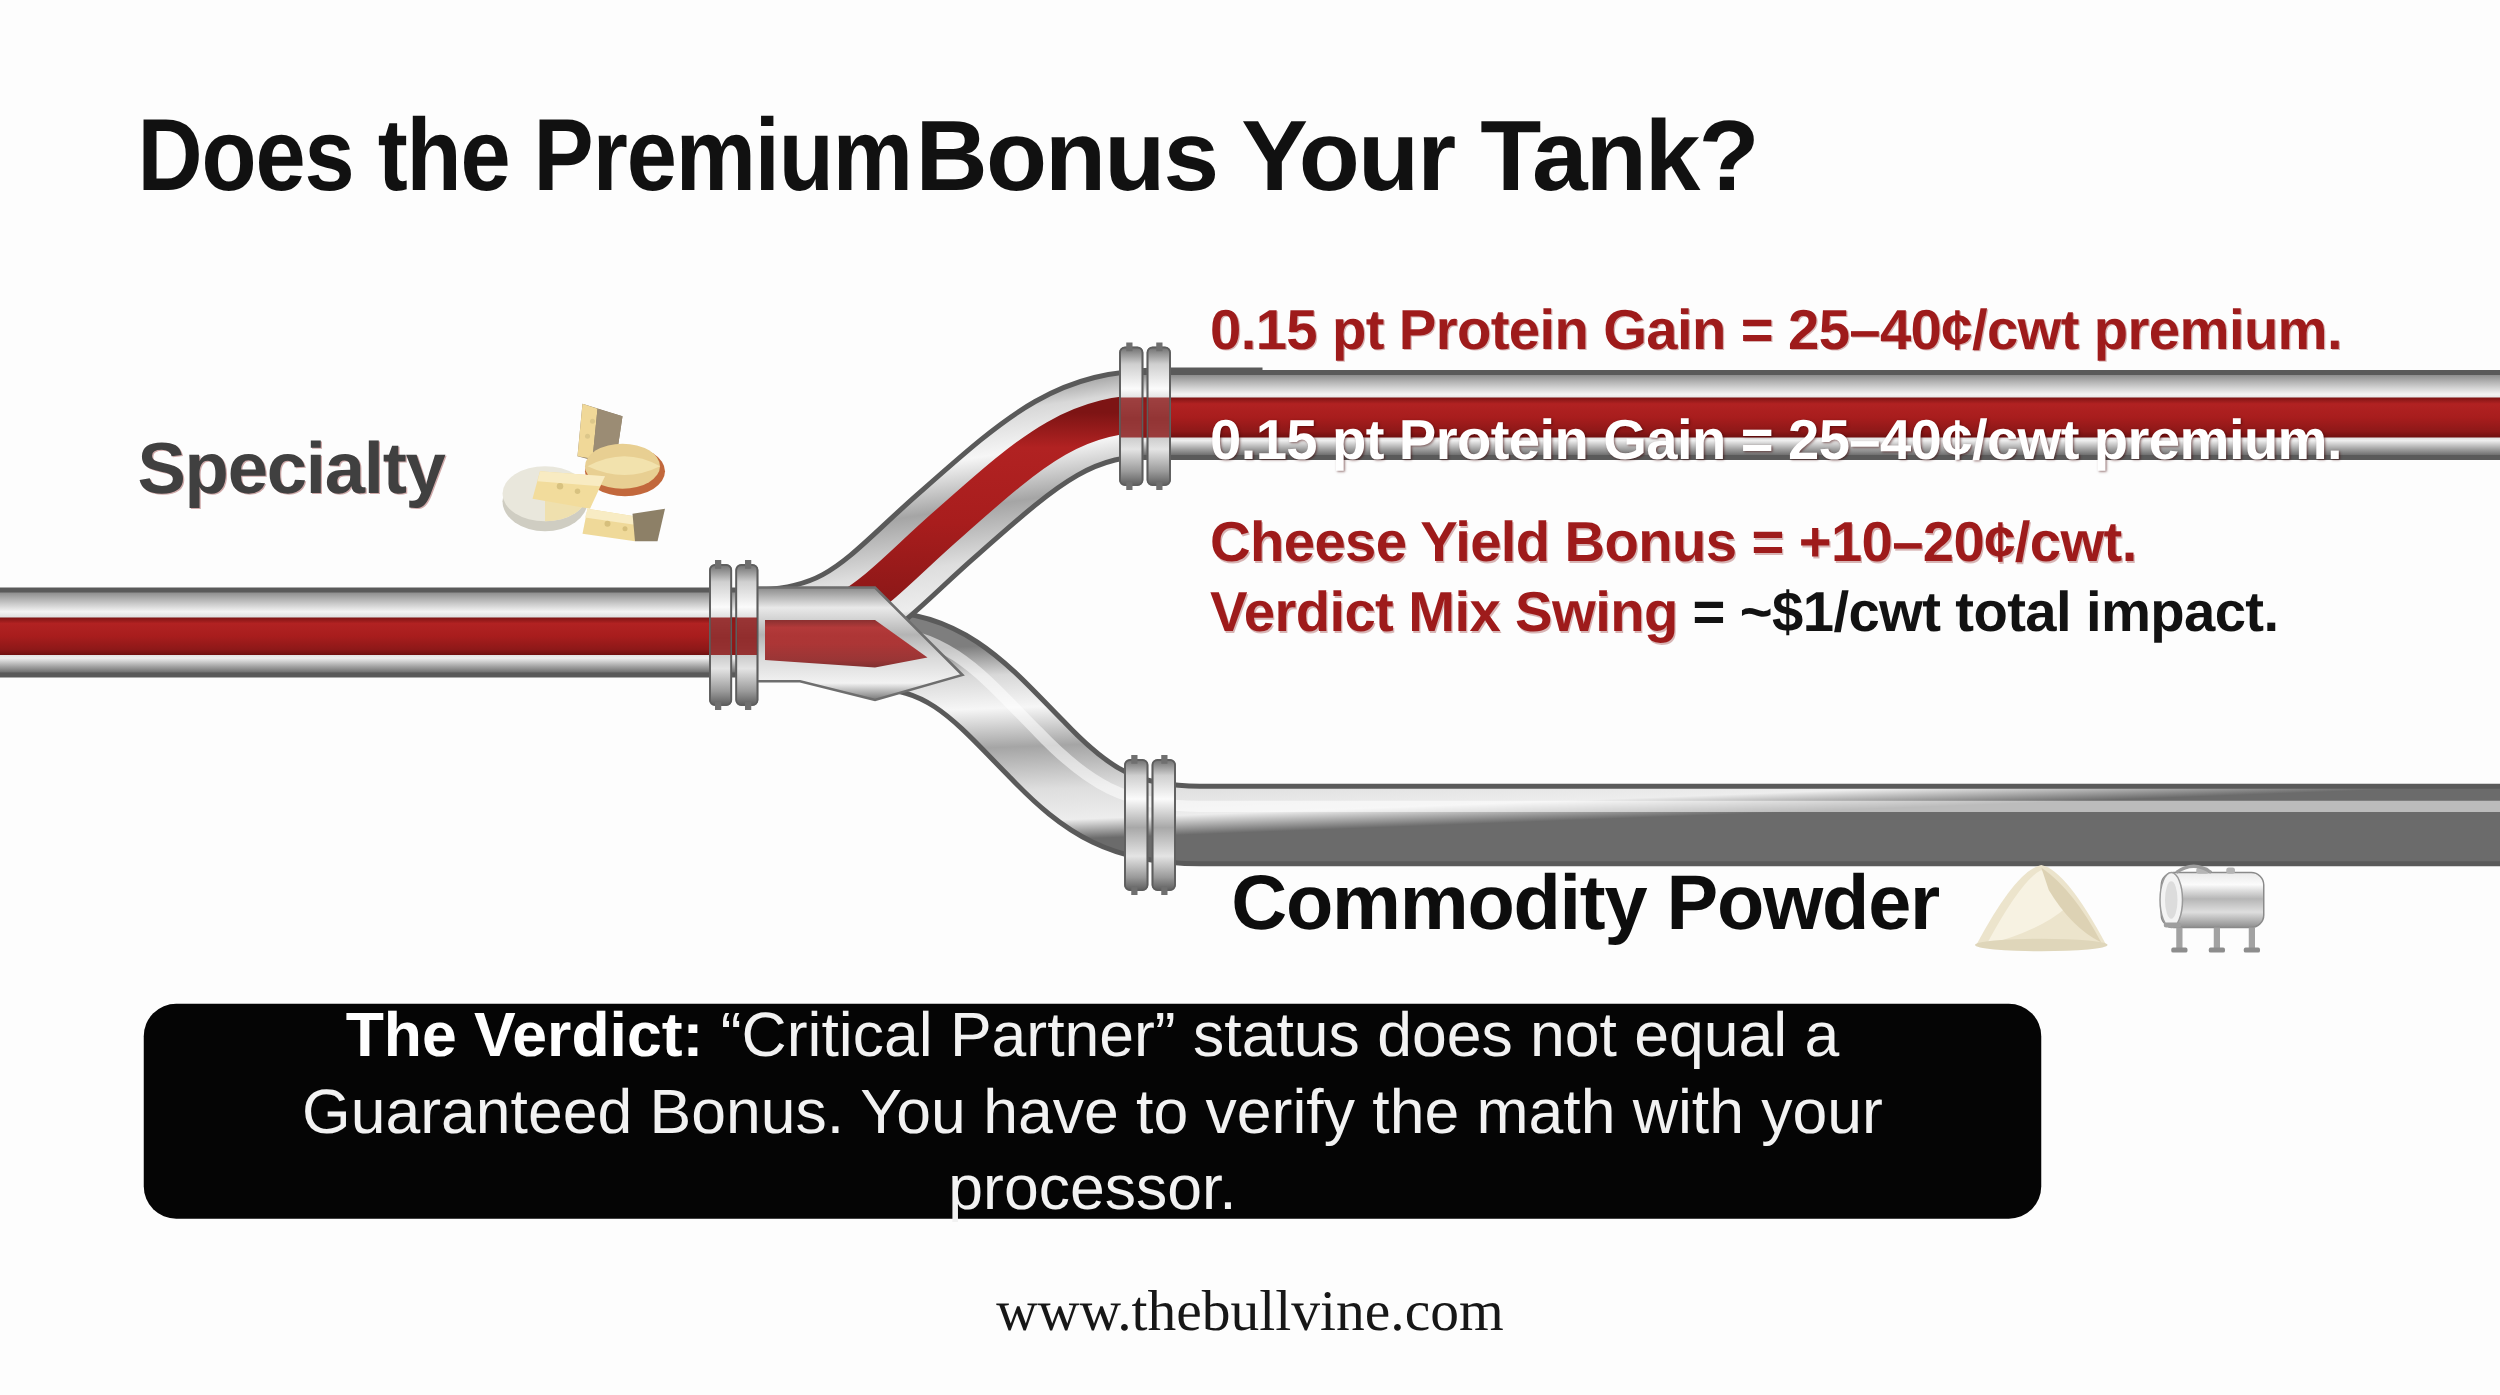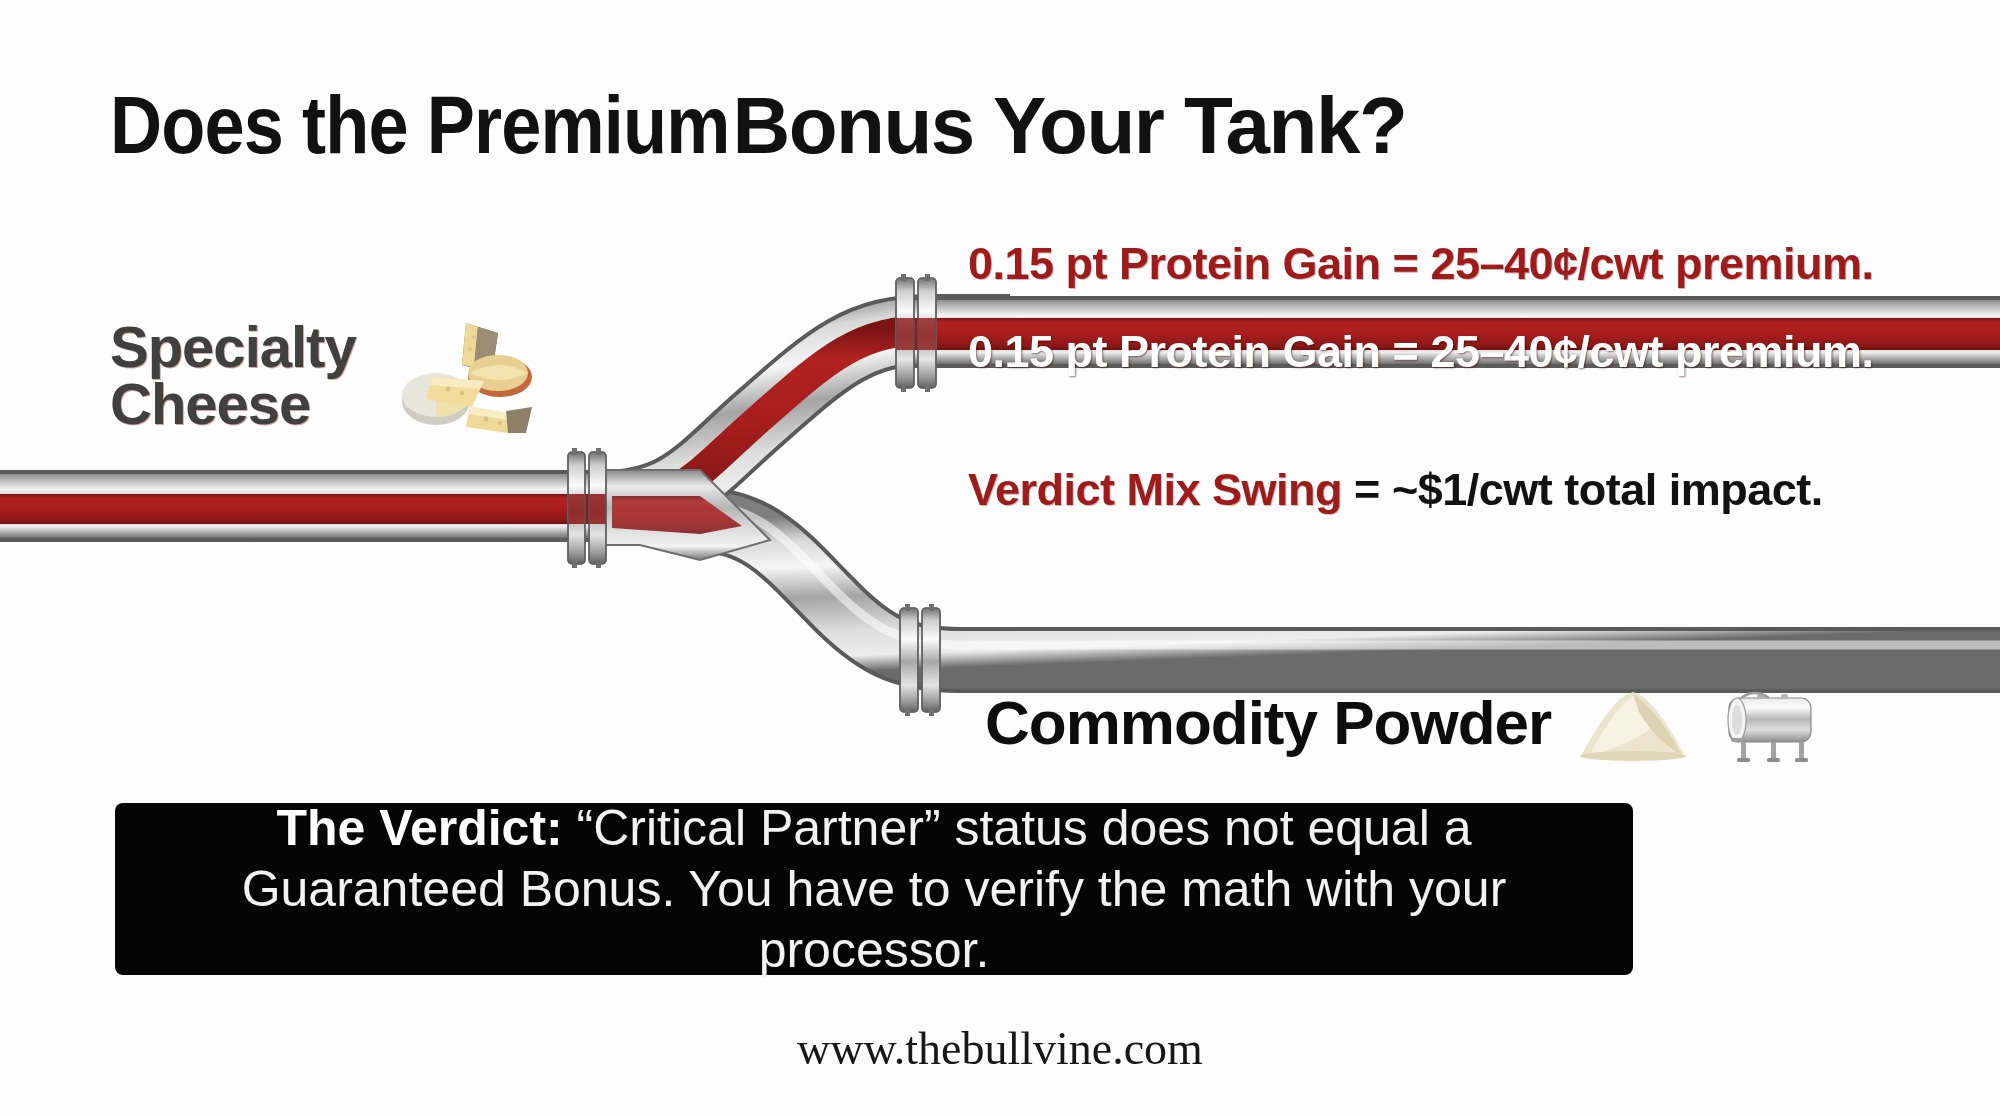--- a/index.html
+++ b/index.html
@@ -136,21 +136,21 @@
   #tank-art   { width: 110px; height: 84px; }
 
   
   #verdict {
     position: absolute;
     left: 115px;
     top: 803px;
     width: 1518px;
     height: 172px;
     background: #050505;
-    border-radius: 8px;
+    border-radius: 26px;
     display: flex;
     align-items: center;
     justify-content: center;
     padding: 0 44px;
   }
   #verdict p {
     font-family: "Liberation Sans Narrow", "Liberation Sans", sans-serif;
     font-size: 50px;
     line-height: 1.22;
     color: #f2f2f2;
@@ -298,21 +298,20 @@
       <rect x="905" y="604" width="5" height="7"></rect>
         <rect x="905" y="709" width="5" height="7"></rect>
       <rect x="929" y="604" width="5" height="7"></rect>
         <rect x="929" y="709" width="5" height="7"></rect>
     </g>
   </svg>
 
   <div id="cheese-label">
     <div class="txt">
       <div>Specialty</div>
-      <div>Cheese</div>
     </div>
     <svg id="cheese-art" viewBox="0 0 160 120">
 
       <polygon points="92,8 124,18 118,58 88,50" fill="#8a7a63"></polygon>
       <polygon points="92,8 104,12 100,52 88,50" fill="#f0d898"></polygon>
       <polygon points="104,12 124,18 118,58 100,52" fill="#9b8c74"></polygon>
 
       <ellipse cx="126" cy="62" rx="32" ry="20" fill="#c2683c"></ellipse>
       <ellipse cx="124" cy="58" rx="30" ry="18" fill="#e8cf92"></ellipse>
       <path d="M 96 58 q 30 -16 58 0 q -28 14 -58 0 z" fill="#f2e2ad"></path>
@@ -333,20 +332,21 @@
       <circle cx="126" cy="108" r="2" fill="#d6bf7c"></circle>
       <circle cx="100" cy="22" r="2" fill="#dcc78a"></circle>
       <circle cx="96" cy="34" r="2" fill="#dcc78a"></circle>
     </svg>
   </div>
 
   <div class="rline" id="line1">0.15 pt Protein Gain = 25–40¢/cwt premium.</div>
 
   <div class="rline" id="line2">0.15 pt Protein Gain = 25–40¢/cwt premium.</div>
 
+  <div class="rline" id="line3">Cheese Yield Bonus = +10–20¢/cwt.</div>
 
   <div class="rline" id="line4">
     <span class="red">Verdict Mix Swing</span><span class="blk"> = ~$1/cwt total impact.</span>
   </div>
 
   <div id="powder-label">
     <div class="txt">Commodity Powder</div>
 
     <svg id="powder-art" viewBox="0 0 120 80">
       <path d="M 8 74 Q 40 14 60 10 Q 80 14 112 74 Z" fill="#ece4cc"></path>

